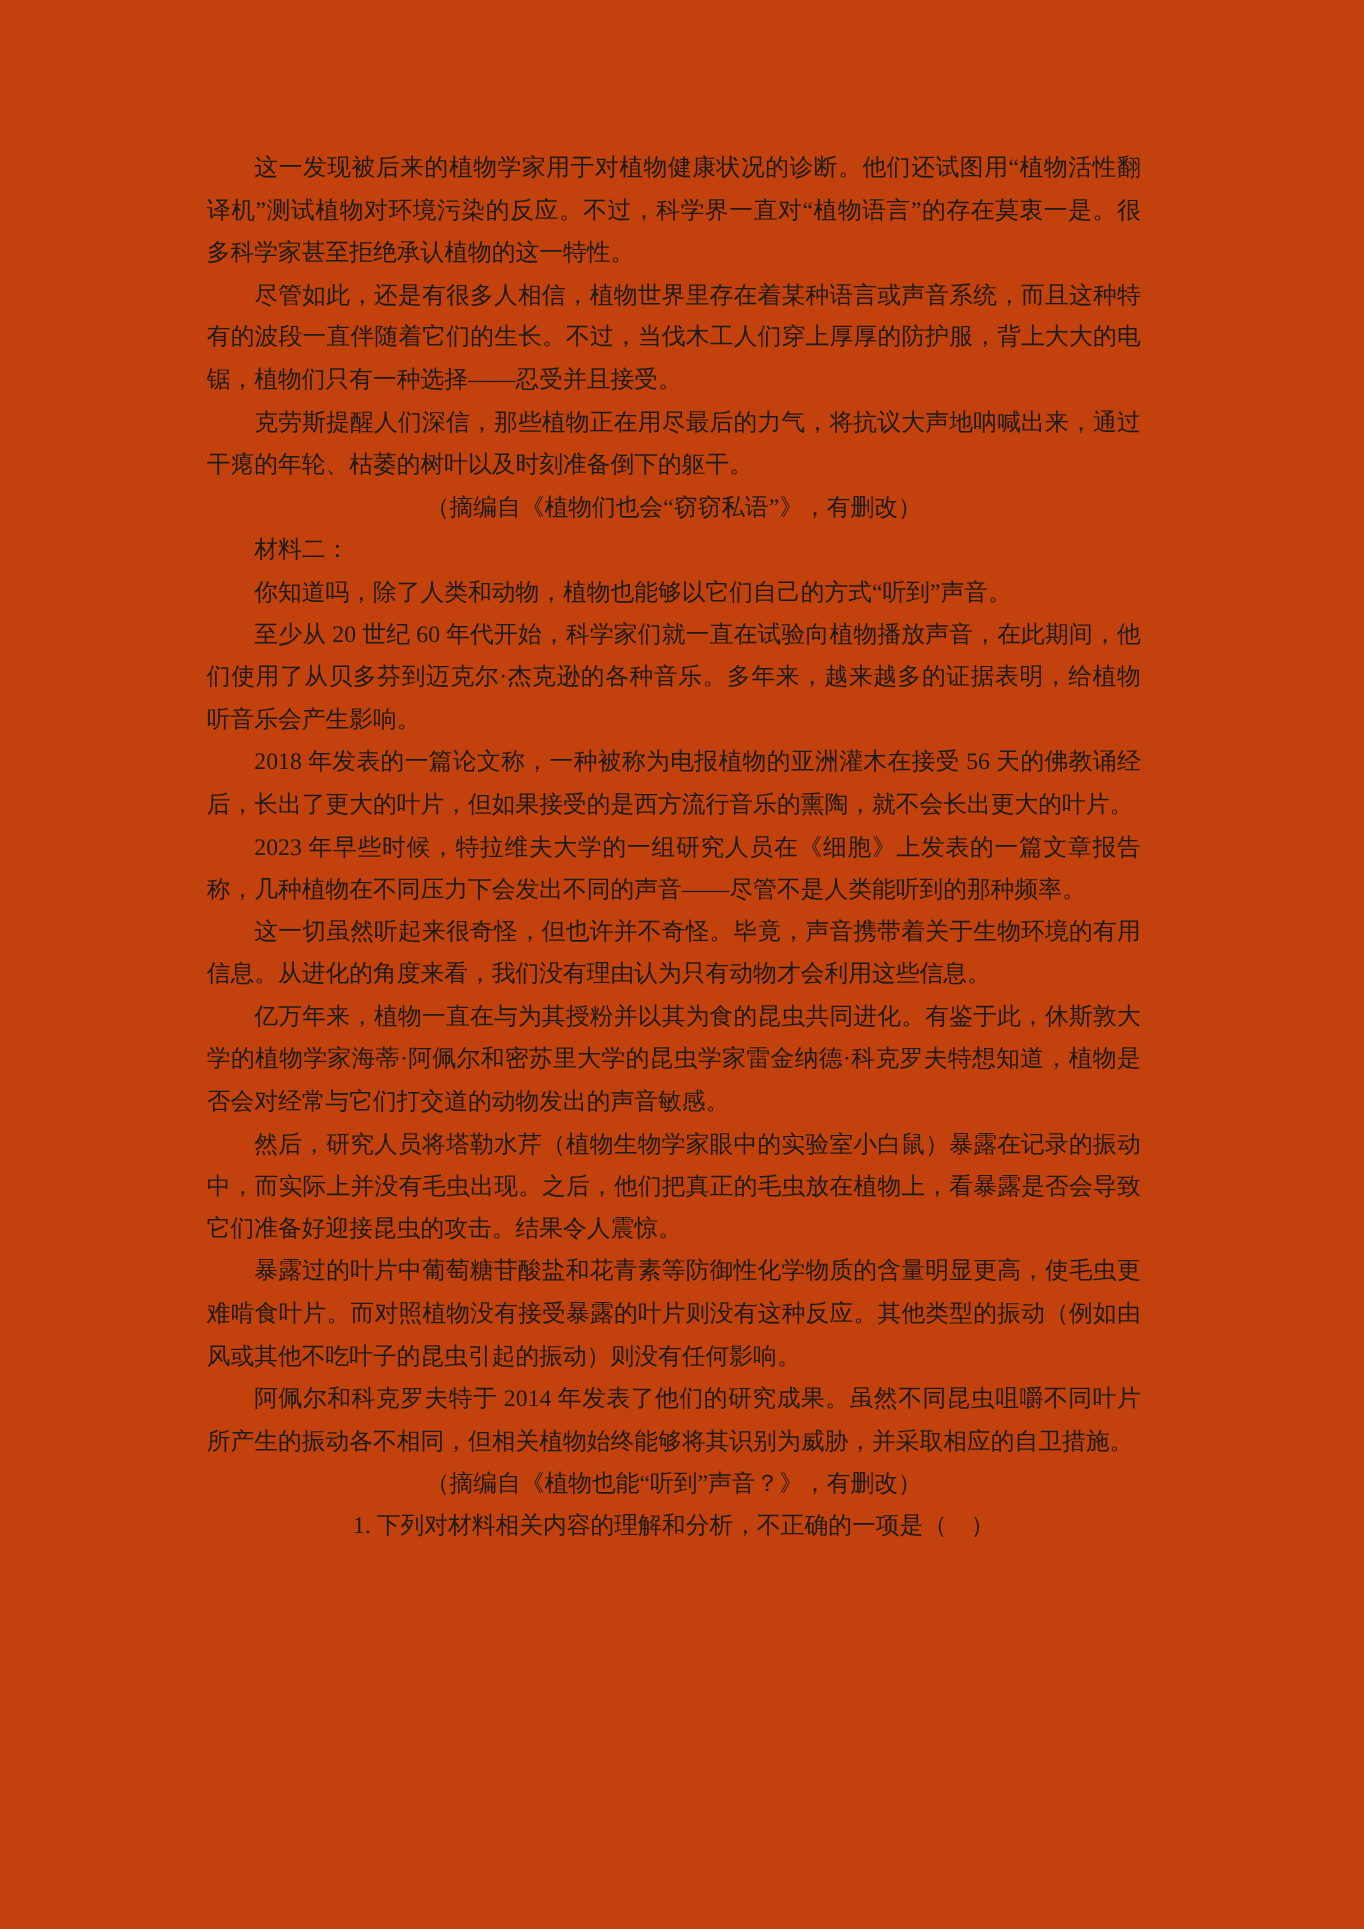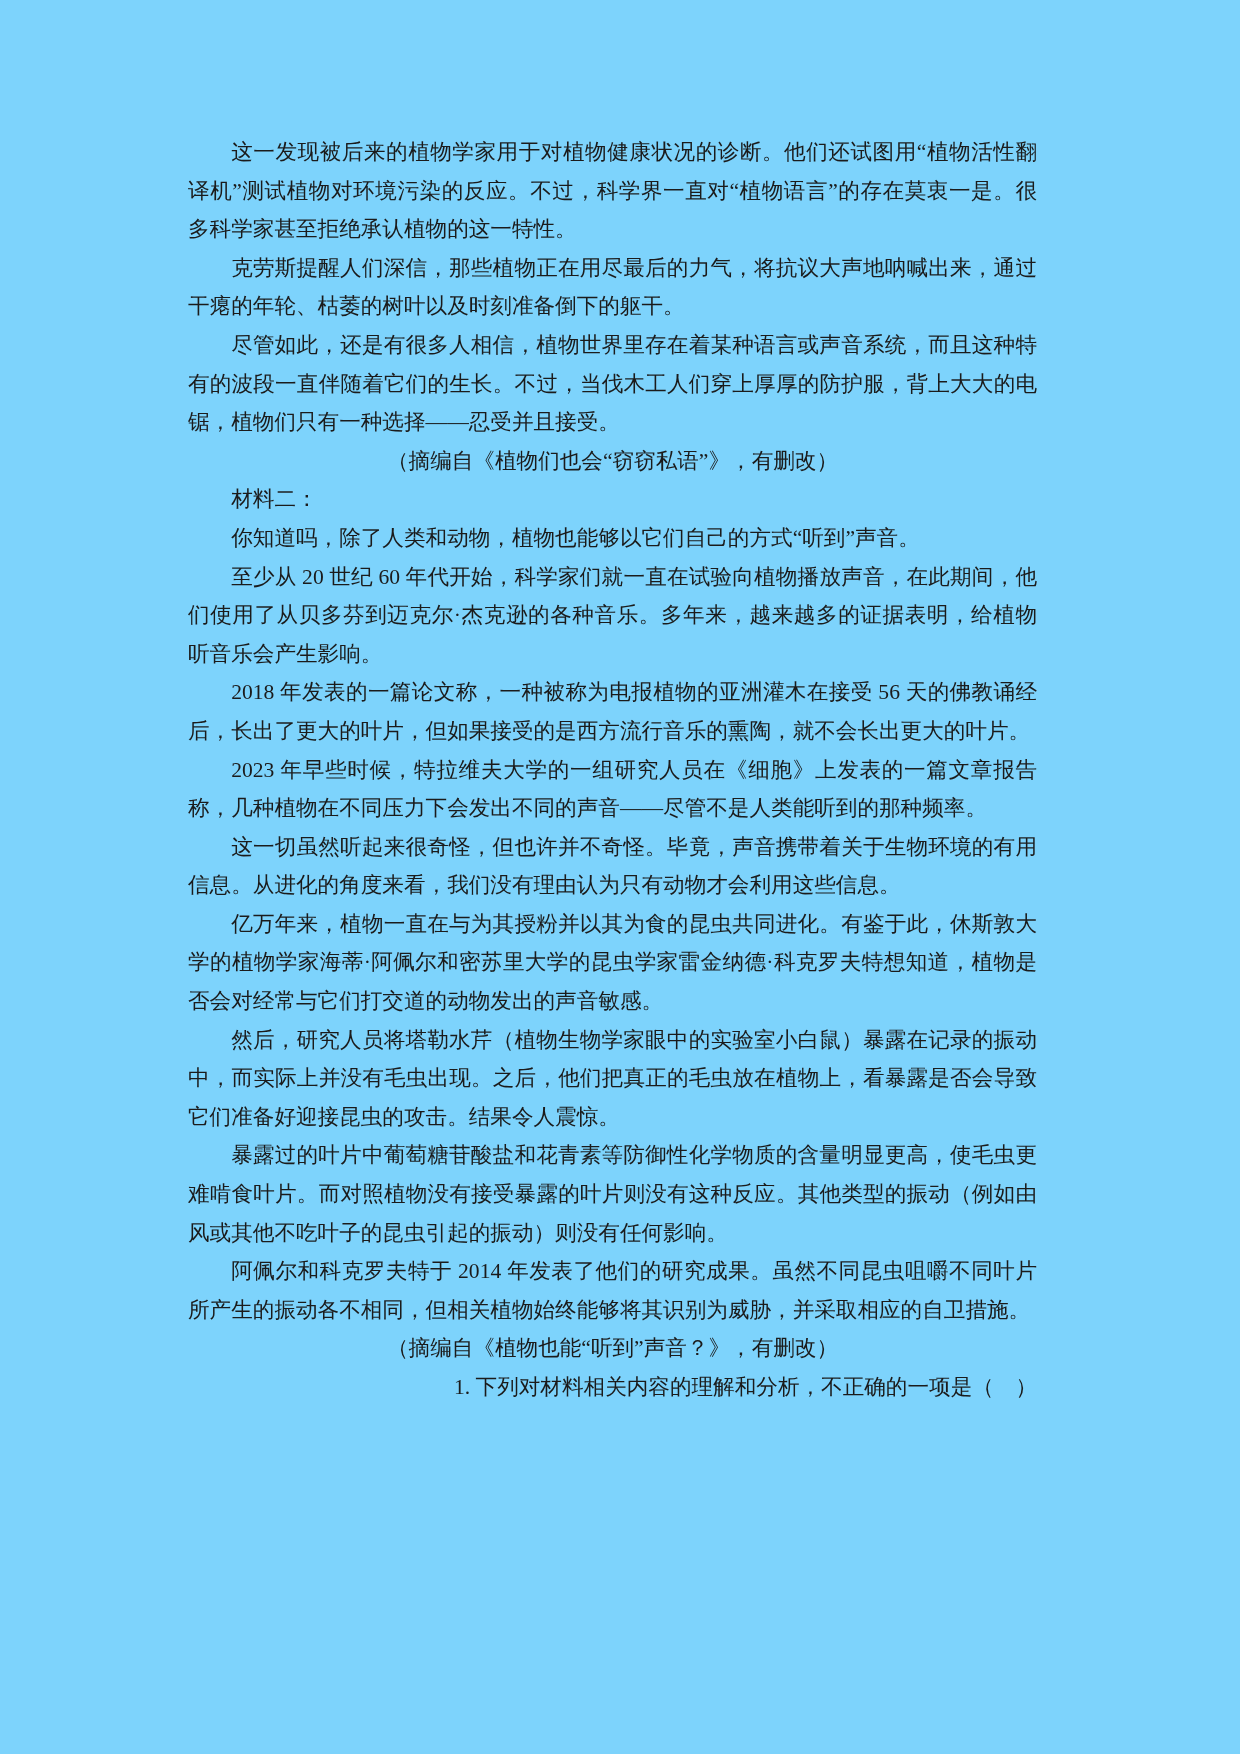--- a/index.html
+++ b/index.html
@@ -12,21 +12,21 @@
     height: 1754px;
     position: relative;
     font-family: "Liberation Serif", "DejaVu Serif", serif;
   }
   .page {
     position: absolute;
     left: 0;
     top: 0;
     width: 1240px;
     height: 1754px;
-    background: #7dd3fc;
+    background: #c2410c;
     overflow: hidden;
   }
   .doc {
     position: absolute;
     left: 188px;
     top: 133px;
     width: 849px;
     color: #1b1b1b;
     font-size: 21.6px;
     line-height: 38.6px;
@@ -37,32 +37,32 @@
     padding: 0;
     text-indent: 2em;
     word-break: break-all;
   }
   .doc p.source {
     text-align: center;
     text-indent: 0;
   }
   .doc p.question {
     text-indent: 0;
-    text-align: right;
+    text-align: center;
   }
 </style>
 </head>
 <body>
 
 <div class="page">
   <div class="doc">
 
     <p>这一发现被后来的植物学家用于对植物健康状况的诊断。他们还试图用“植物活性翻译机”测试植物对环境污染的反应。不过，科学界一直对“植物语言”的存在莫衷一是。很多科学家甚至拒绝承认植物的这一特性。</p>
+    <p>尽管如此，还是有很多人相信，植物世界里存在着某种语言或声音系统，而且这种特有的波段一直伴随着它们的生长。不过，当伐木工人们穿上厚厚的防护服，背上大大的电锯，植物们只有一种选择——忍受并且接受。</p>
     <p>克劳斯提醒人们深信，那些植物正在用尽最后的力气，将抗议大声地呐喊出来，通过干瘪的年轮、枯萎的树叶以及时刻准备倒下的躯干。</p>
-    <p>尽管如此，还是有很多人相信，植物世界里存在着某种语言或声音系统，而且这种特有的波段一直伴随着它们的生长。不过，当伐木工人们穿上厚厚的防护服，背上大大的电锯，植物们只有一种选择——忍受并且接受。</p>
     <p class="source">（摘编自《植物们也会“窃窃私语”》，有删改）</p>
 
     <p>材料二：</p>
     <p>你知道吗，除了人类和动物，植物也能够以它们自己的方式“听到”声音。</p>
     <p>至少从 20 世纪 60 年代开始，科学家们就一直在试验向植物播放声音，在此期间，他们使用了从贝多芬到迈克尔·杰克逊的各种音乐。多年来，越来越多的证据表明，给植物听音乐会产生影响。</p>
     <p>2018 年发表的一篇论文称，一种被称为电报植物的亚洲灌木在接受 56 天的佛教诵经后，长出了更大的叶片，但如果接受的是西方流行音乐的熏陶，就不会长出更大的叶片。</p>
     <p>2023 年早些时候，特拉维夫大学的一组研究人员在《细胞》上发表的一篇文章报告称，几种植物在不同压力下会发出不同的声音——尽管不是人类能听到的那种频率。</p>
     <p>这一切虽然听起来很奇怪，但也许并不奇怪。毕竟，声音携带着关于生物环境的有用信息。从进化的角度来看，我们没有理由认为只有动物才会利用这些信息。</p>
     <p>亿万年来，植物一直在与为其授粉并以其为食的昆虫共同进化。有鉴于此，休斯敦大学的植物学家海蒂·阿佩尔和密苏里大学的昆虫学家雷金纳德·科克罗夫特想知道，植物是否会对经常与它们打交道的动物发出的声音敏感。</p>
     <p>然后，研究人员将塔勒水芹（植物生物学家眼中的实验室小白鼠）暴露在记录的振动中，而实际上并没有毛虫出现。之后，他们把真正的毛虫放在植物上，看暴露是否会导致它们准备好迎接昆虫的攻击。结果令人震惊。</p>

